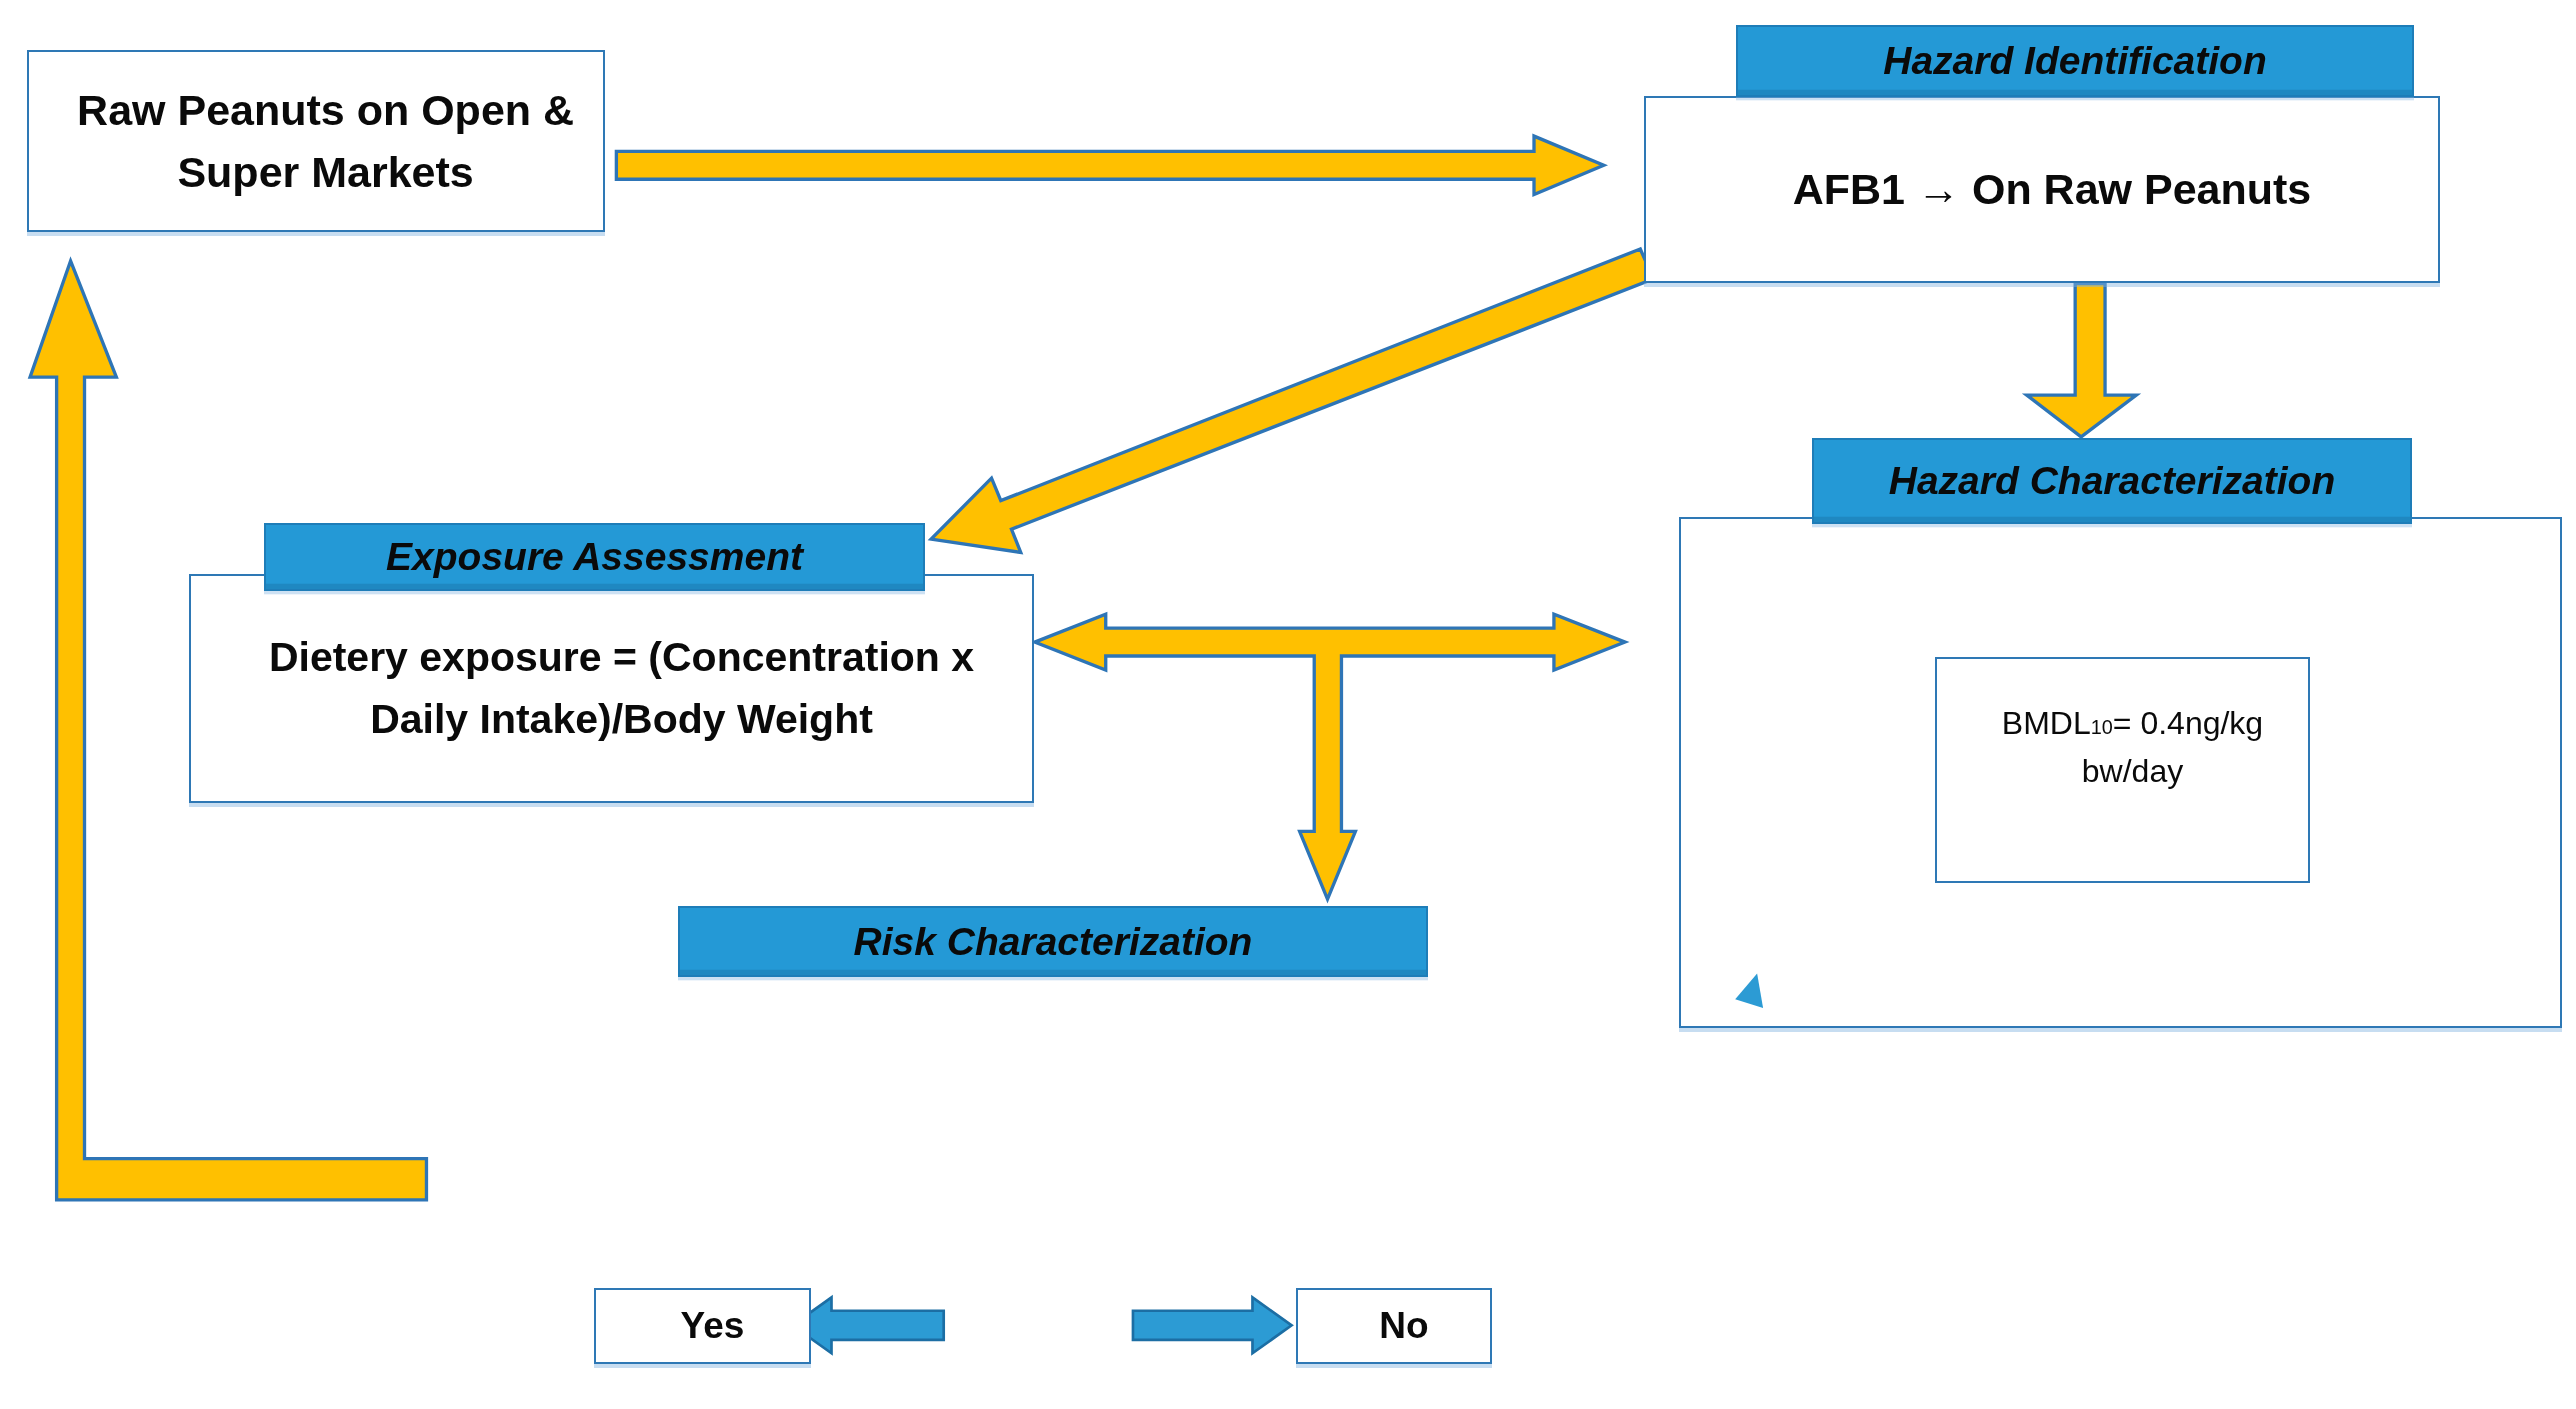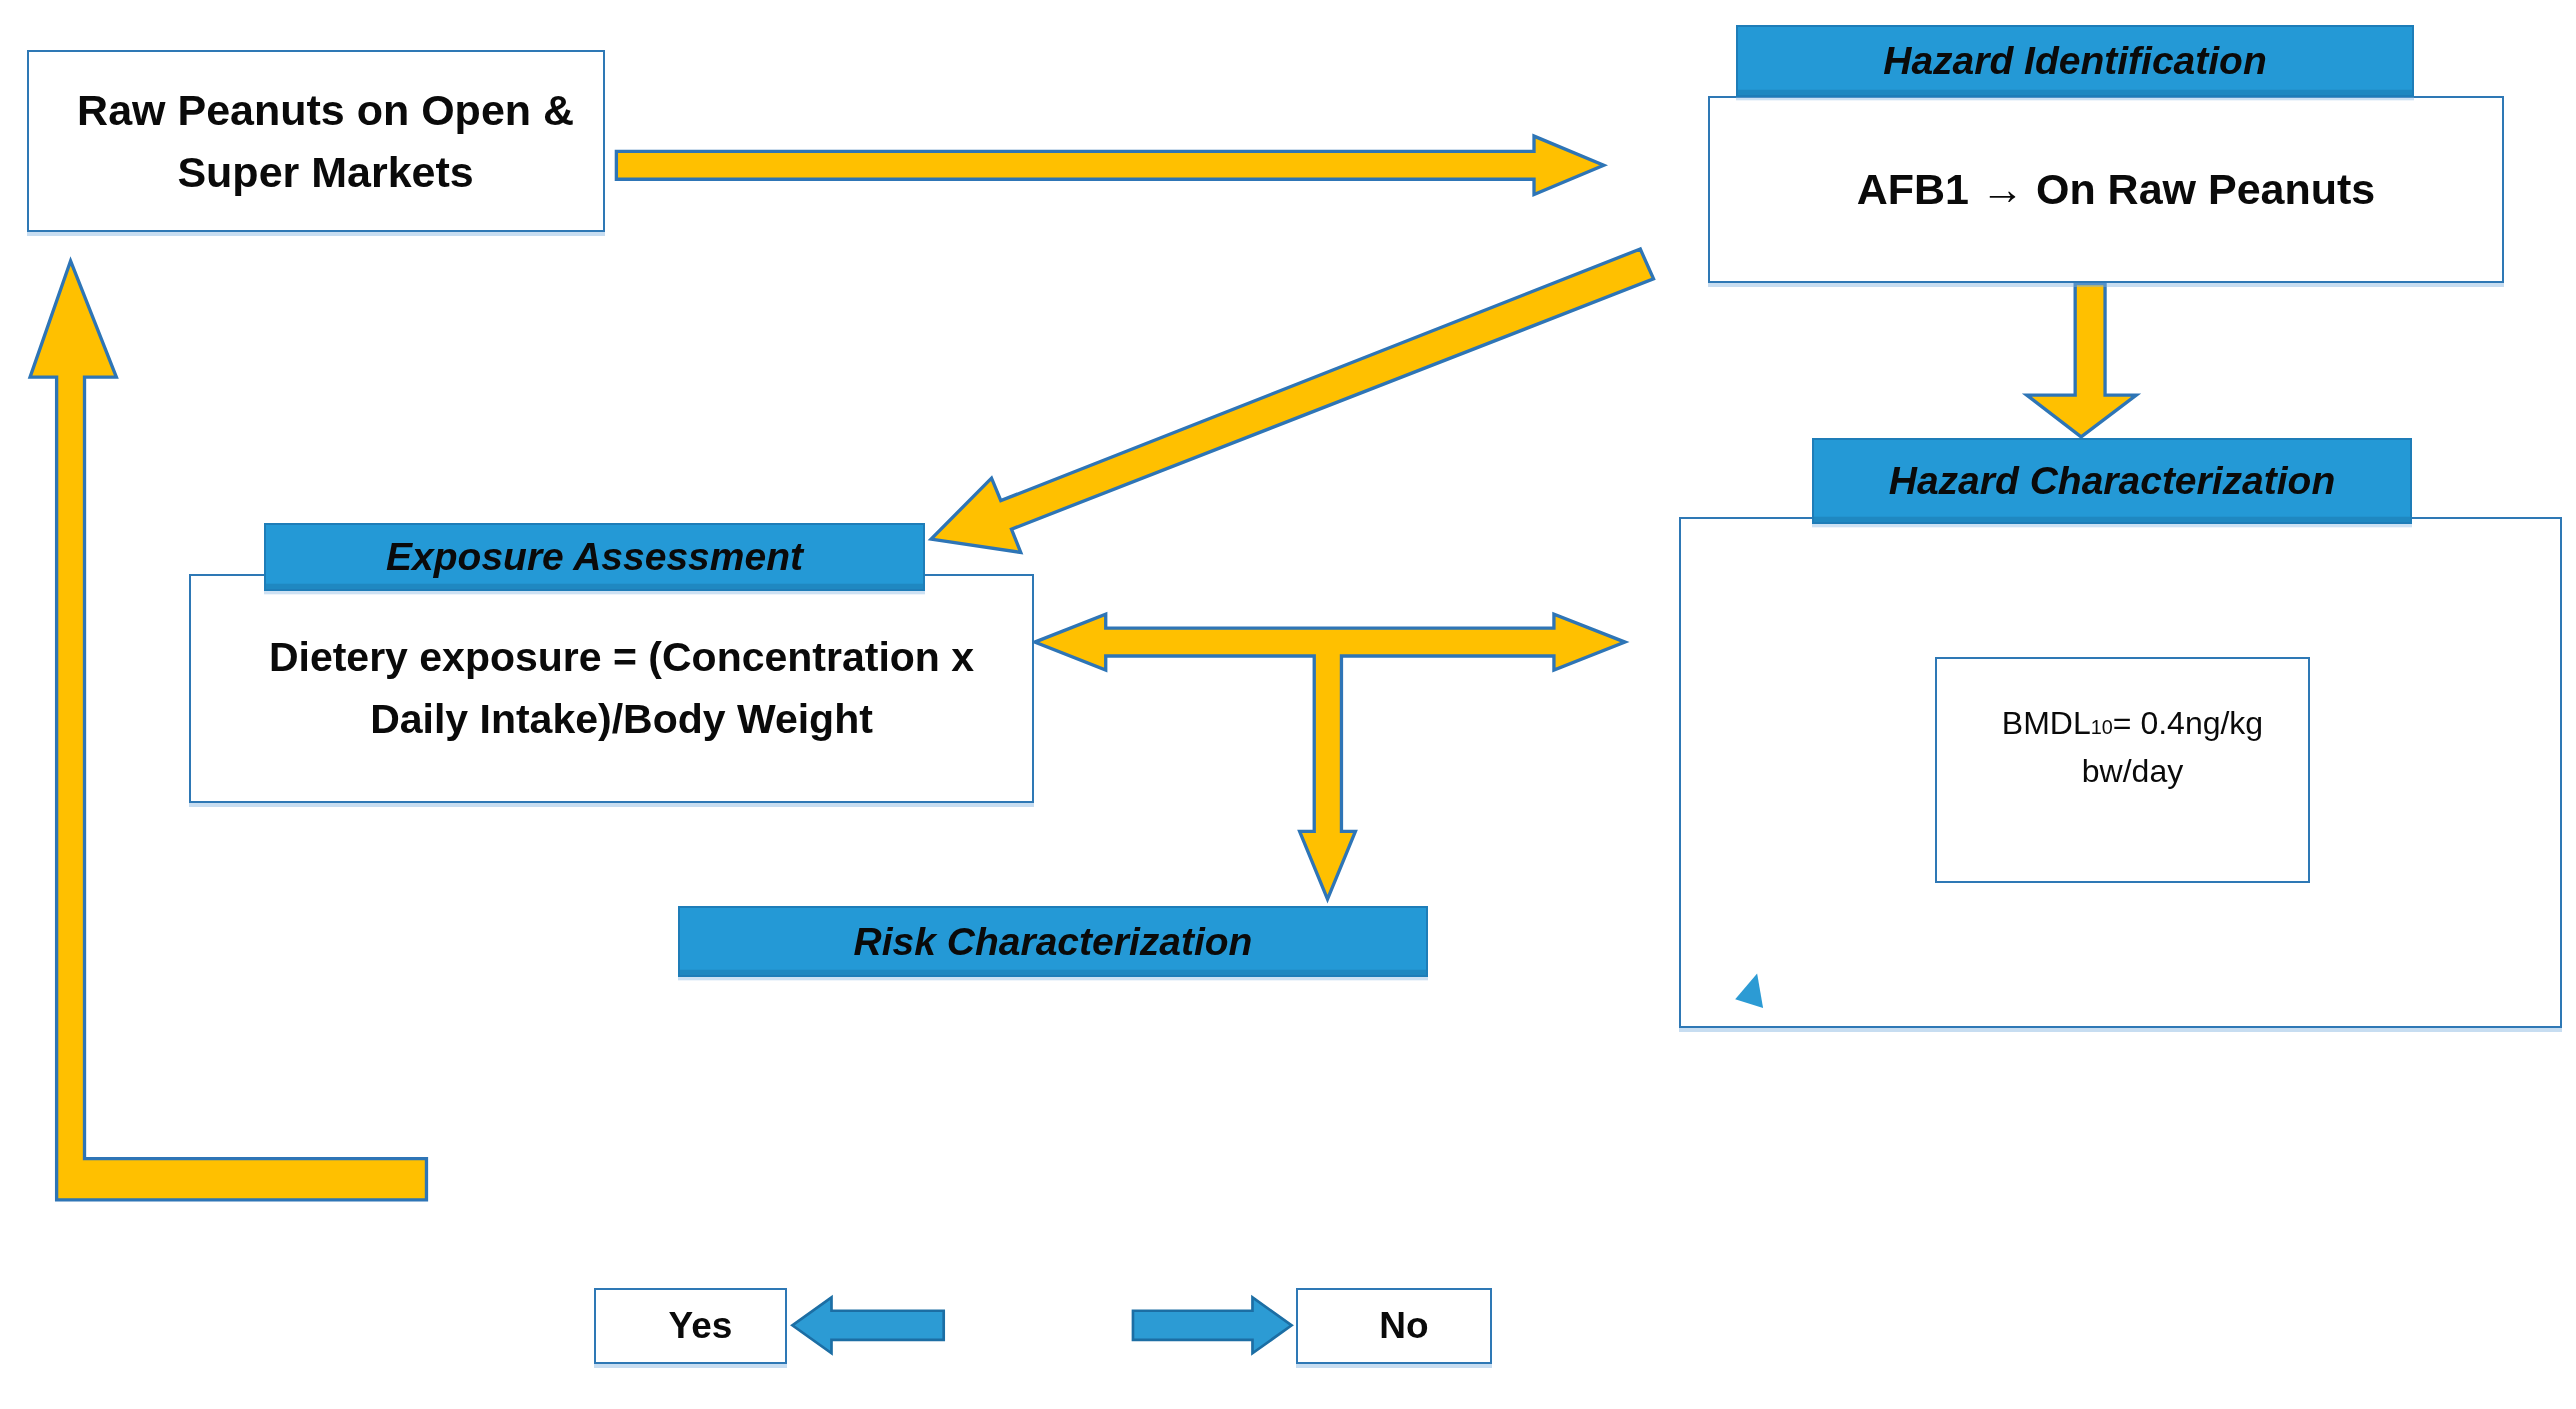--- a/index.html
+++ b/index.html
@@ -61,21 +61,21 @@
     <polygon class="b-arrow" points="1945,1996 1886,1954 1886,1974 1706,1974 1706,2018 1886,2018 1886,2038"></polygon>
   </svg>
 
   <div class="box" style="left:26.6px;top:50px;width:578px;height:182px;">
     <div class="raw-title">
       <div>Raw Peanuts on Open &amp;</div>
       <div>Super Markets</div>
     </div>
   </div>
 
-  <div class="box" style="left:1708px;top:96px;width:796px;height:187px;">
+  <div class="box" style="left:1644px;top:96px;width:796px;height:187px;">
     <div class="hid-body">
       <span>AFB1 </span><span>→</span><span> On Raw Peanuts</span>
     </div>
   </div>
   <div class="hdr" style="left:1736px;top:24.6px;width:678px;height:72px;">
     <span>Hazard Identification</span>
   </div>
 
   <div class="box" style="left:1679px;top:517px;width:883px;height:511px;display:block;"></div>
   <div class="hdr" style="left:1812px;top:438px;width:600px;height:86px;">
@@ -95,21 +95,21 @@
     </div>
   </div>
   <div class="hdr" style="left:264px;top:523px;width:661px;height:68px;justify-content:center;">
     <span>Exposure Assessment</span>
   </div>
 
   <div class="hdr" style="left:678px;top:906px;width:750px;height:71px;">
     <span>Risk Characterization</span>
   </div>
 
-  <div class="box yn-box" style="left:594px;top:1288px;width:193px;height:76px;">
+  <div class="box yn-box" style="left:594px;top:1288px;width:217px;height:76px;">
     <span>Yes</span>
   </div>
   <div class="box yn-box" style="left:1296px;top:1288px;width:196px;height:76px;">
     <span>No</span>
   </div>
 
   <svg id="marker-layer" class="layer" viewBox="0 0 3879 2122">
     <polygon class="b-tri" points="2646,1466 2655,1518 2613,1505"></polygon>
   </svg>
 

